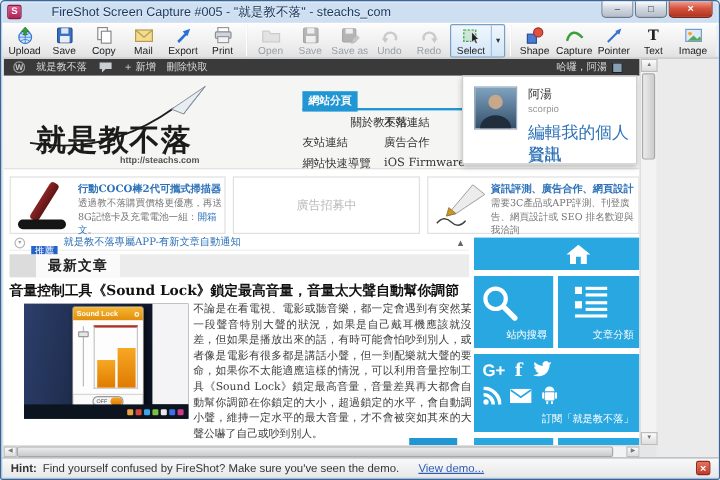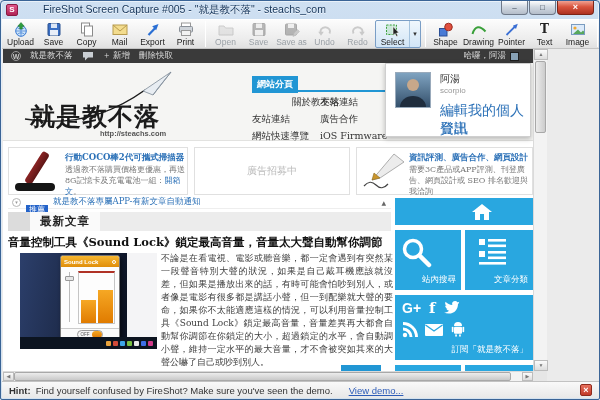--- a/index.html
+++ b/index.html
@@ -271,21 +271,21 @@
           </svg>
         </span>
       <span class="tlabel">Shape</span>
     </div>
     <div class="tbtn">
       <span class="ticon">
           <svg width="16" height="15">
             <path d="M1.5 12 C4 3.5, 9 3.5, 14.5 9.5" stroke="#3aa03a" stroke-width="2" fill="none"></path>
           </svg>
         </span>
-      <span class="tlabel">Drawing</span>
+      <span class="tlabel">Capture</span>
     </div>
     <div class="tbtn">
       <span class="ticon">
           <svg width="16" height="15">
             <path d="M2.5 13 L11.5 4" stroke="#3a6fd4" stroke-width="1.8"></path>
             <polygon points="13.8,1.8 8.8,3.8 12,7" fill="#3a6fd4"></polygon>
           </svg>
         </span>
       <span class="tlabel">Pointer</span>
     </div>

